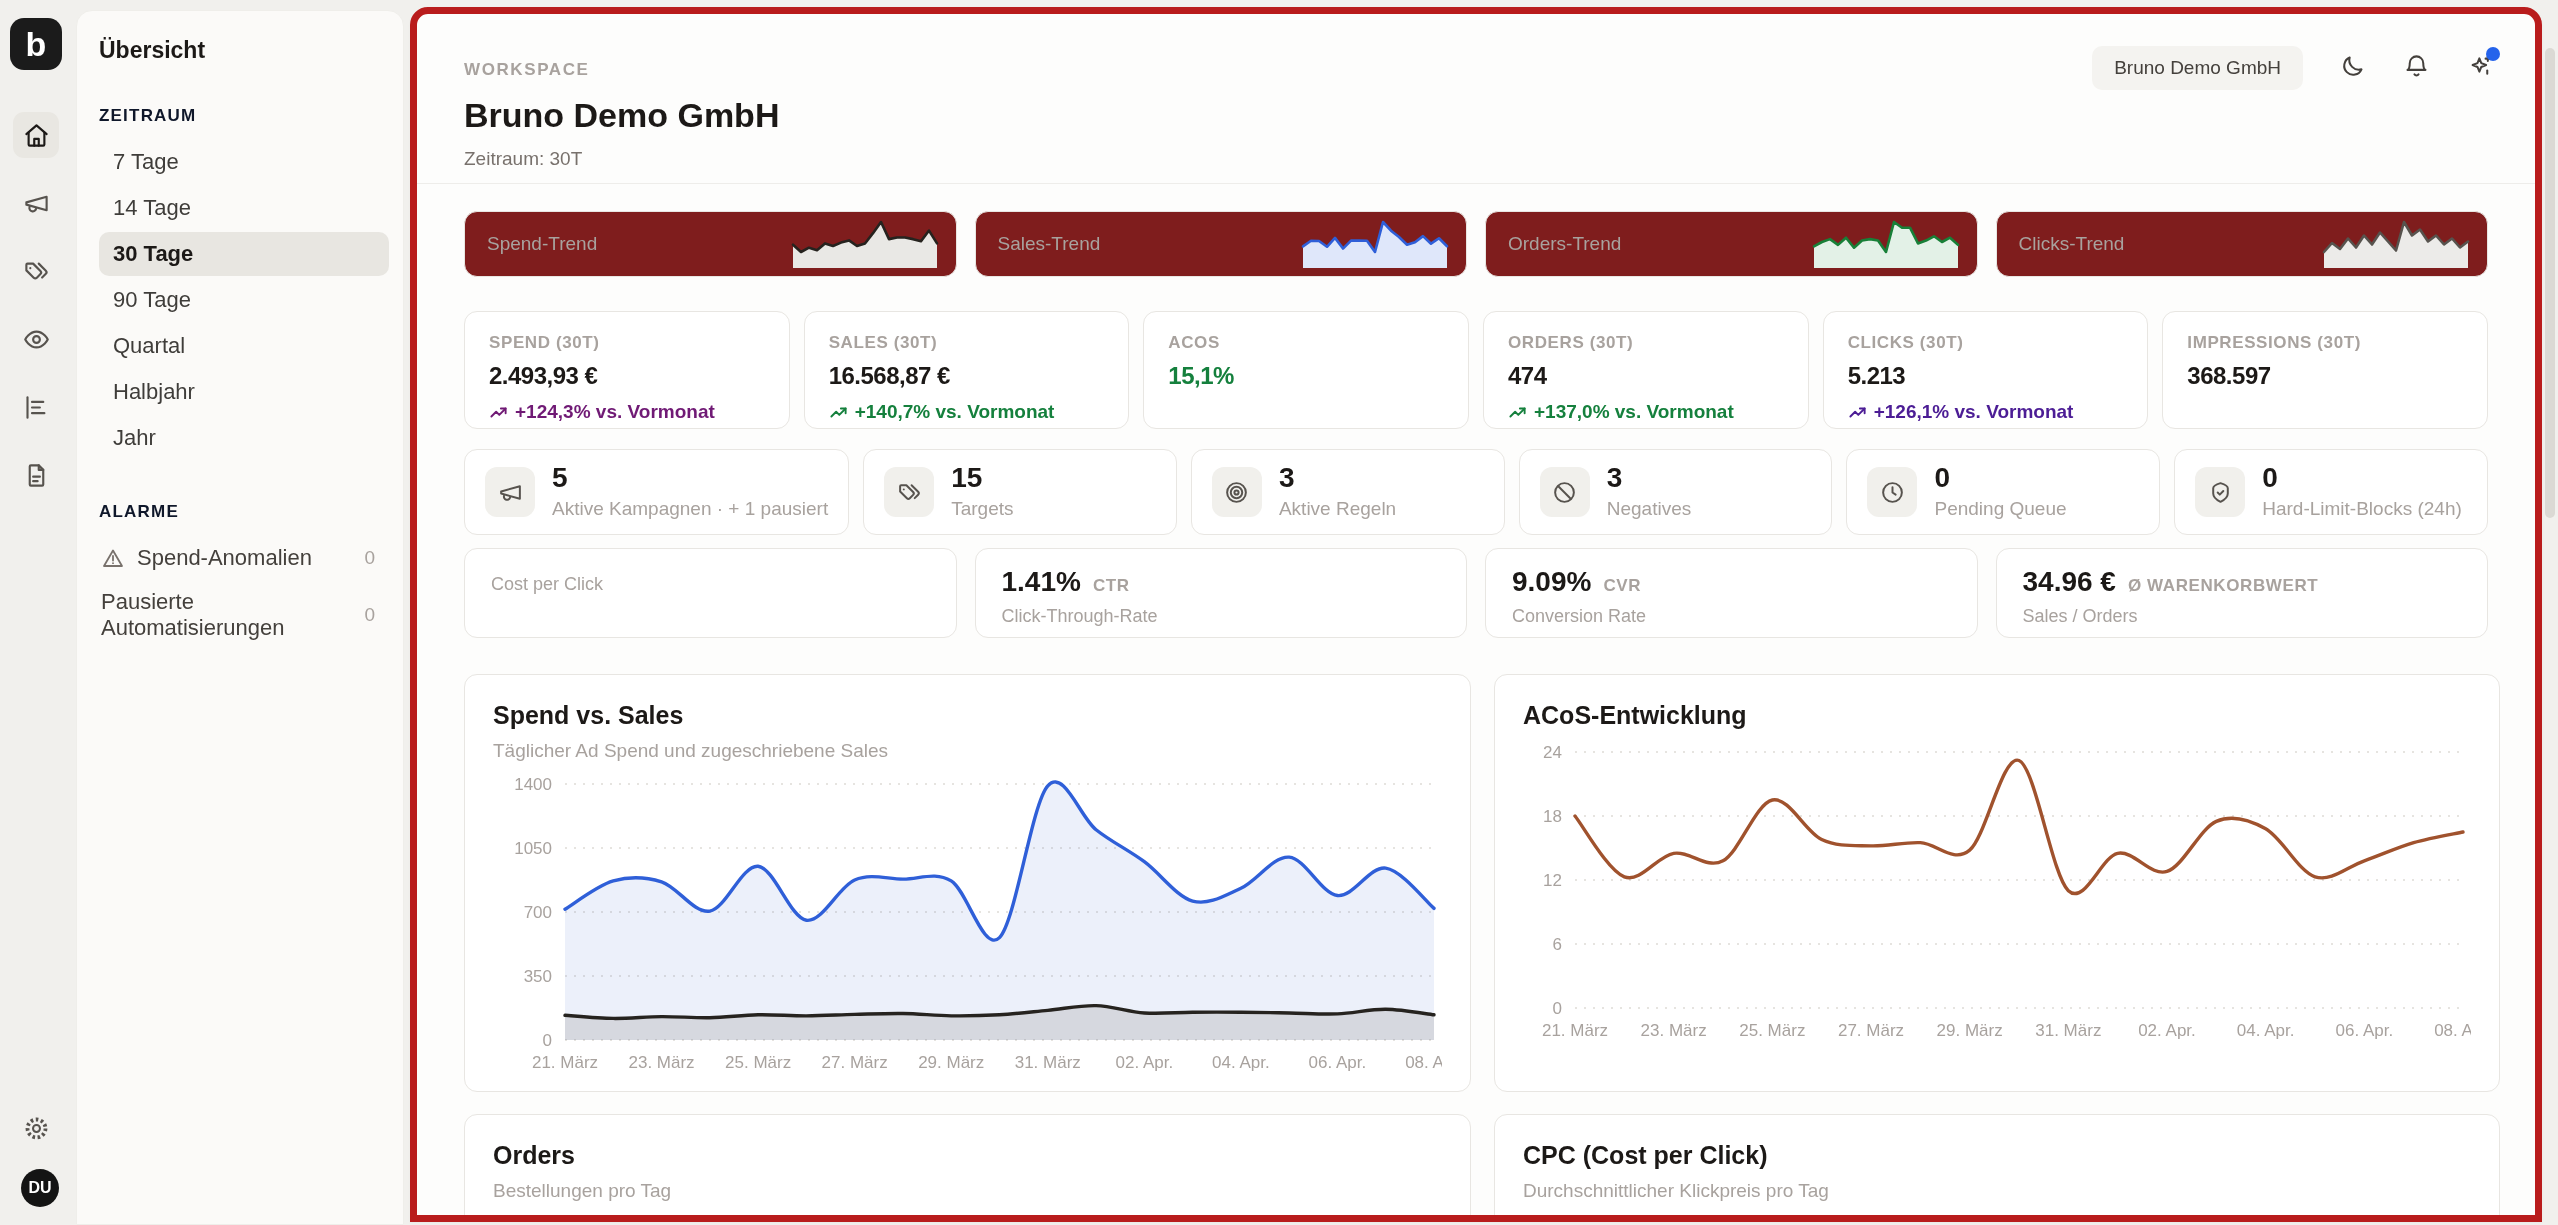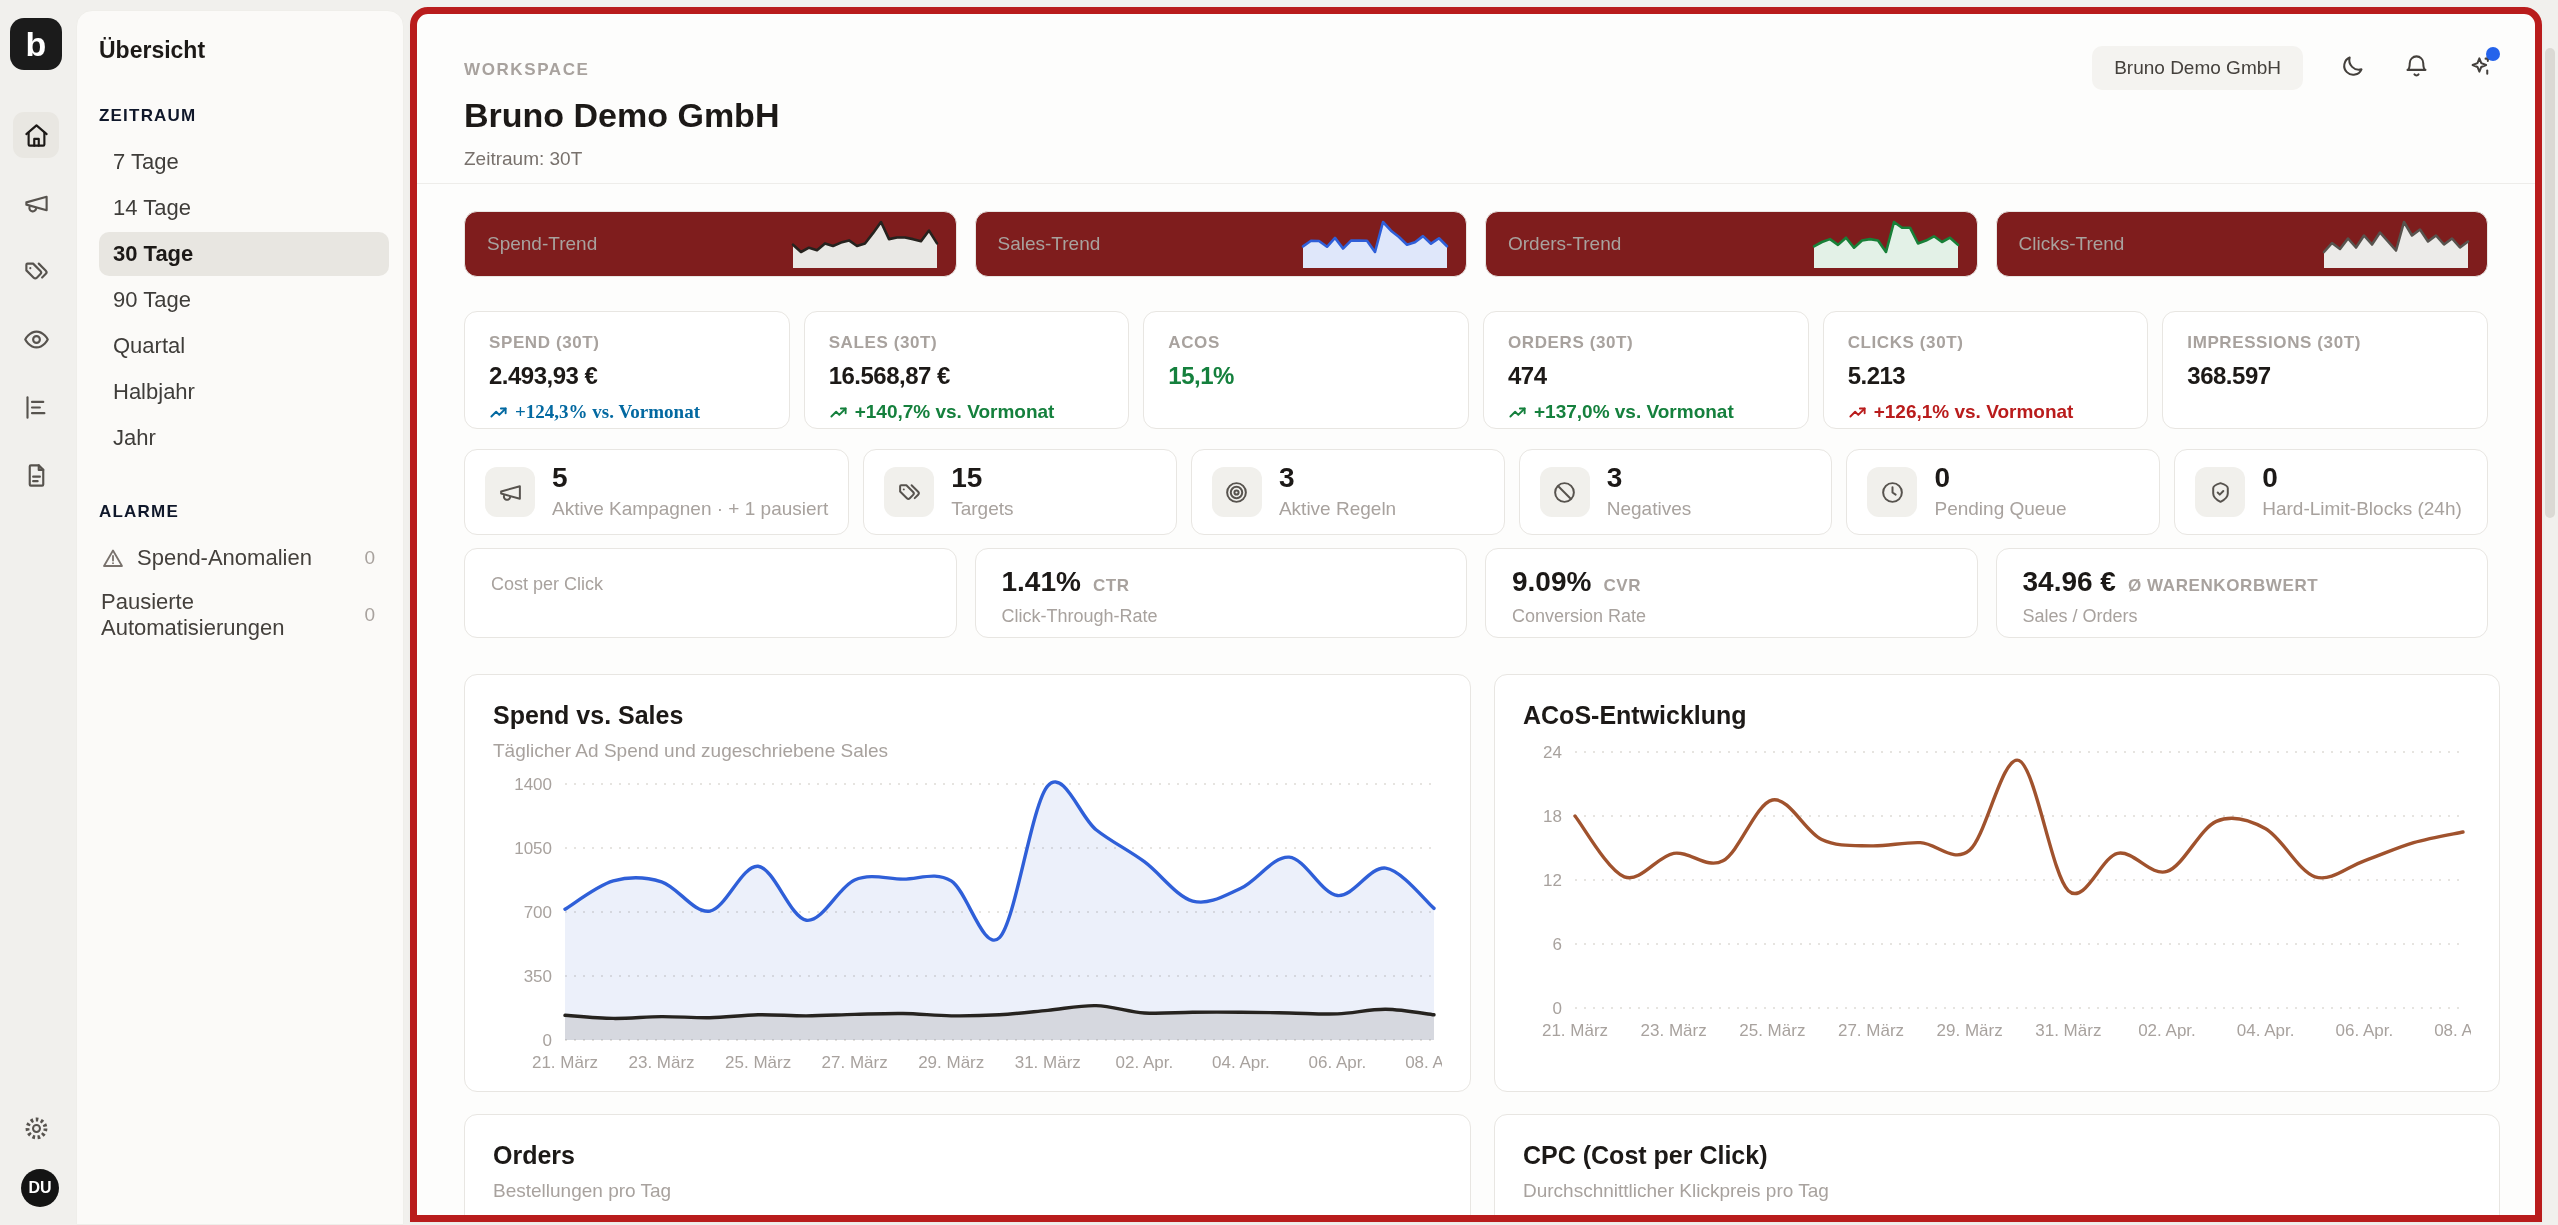--- a/index.html
+++ b/index.html
@@ -251,21 +251,21 @@
                 <polygon points="3,50 3,34 11,25.000000000000007 19,30.999999999999996 27,20.500000000000007 35,29.500000000000004 43,17.500000000000007 51,26.5 59,14.500000000000004 67,23.499999999999996 75,32.50000000000001 83,4 91,17.500000000000007 99,11.5 107,23.499999999999996 115,17.500000000000007 123,26.5 131,20.500000000000007 139,29.500000000000004 147,23.499999999999996 147,50" fill="#ecebe9"></polygon>
                 <polyline points="3,34 11,25.000000000000007 19,30.999999999999996 27,20.500000000000007 35,29.500000000000004 43,17.500000000000007 51,26.5 59,14.500000000000004 67,23.499999999999996 75,32.50000000000001 83,4 91,17.500000000000007 99,11.5 107,23.499999999999996 115,17.500000000000007 123,26.5 131,20.500000000000007 139,29.500000000000004 147,23.499999999999996" fill="none" stroke="#57534e" stroke-width="2.6" stroke-linejoin="round" stroke-linecap="round"></polyline>
               </svg></div>
         </div>
       </div>
 
       <div class="row-kpi">
         <div class="kpi-card">
           <div class="kpi-label">SPEND (30T)</div>
           <div class="kpi-value">2.493,93 €</div>
-          <div class="kpi-delta" style="color: #0369a1; font-family: Liberation Serif, serif;">
+          <div class="kpi-delta" style="color: #701a75;">
             <svg viewBox="0 0 24 24" fill="none" stroke="currentColor" stroke-width="2.4" stroke-linecap="round" stroke-linejoin="round">
                 <path d="m3 17 6-6 4 4 8-8"></path>
                 <path d="M15 7h6v6"></path>
               </svg>
             <span>+124,3% vs. Vormonat</span>
           </div>
         </div>
         <div class="kpi-card">
           <div class="kpi-label">SALES (30T)</div>
           <div class="kpi-value">16.568,87 €</div>
@@ -288,21 +288,21 @@
             <svg viewBox="0 0 24 24" fill="none" stroke="currentColor" stroke-width="2.4" stroke-linecap="round" stroke-linejoin="round">
                 <path d="m3 17 6-6 4 4 8-8"></path>
                 <path d="M15 7h6v6"></path>
               </svg>
             <span>+137,0% vs. Vormonat</span>
           </div>
         </div>
         <div class="kpi-card">
           <div class="kpi-label">CLICKS (30T)</div>
           <div class="kpi-value">5.213</div>
-          <div class="kpi-delta" style="color: #b91c1c;">
+          <div class="kpi-delta" style="color: #4c1d95;">
             <svg viewBox="0 0 24 24" fill="none" stroke="currentColor" stroke-width="2.4" stroke-linecap="round" stroke-linejoin="round">
                 <path d="m3 17 6-6 4 4 8-8"></path>
                 <path d="M15 7h6v6"></path>
               </svg>
             <span>+126,1% vs. Vormonat</span>
           </div>
         </div>
         <div class="kpi-card">
           <div class="kpi-label">IMPRESSIONS (30T)</div>
           <div class="kpi-value">368.597</div>

